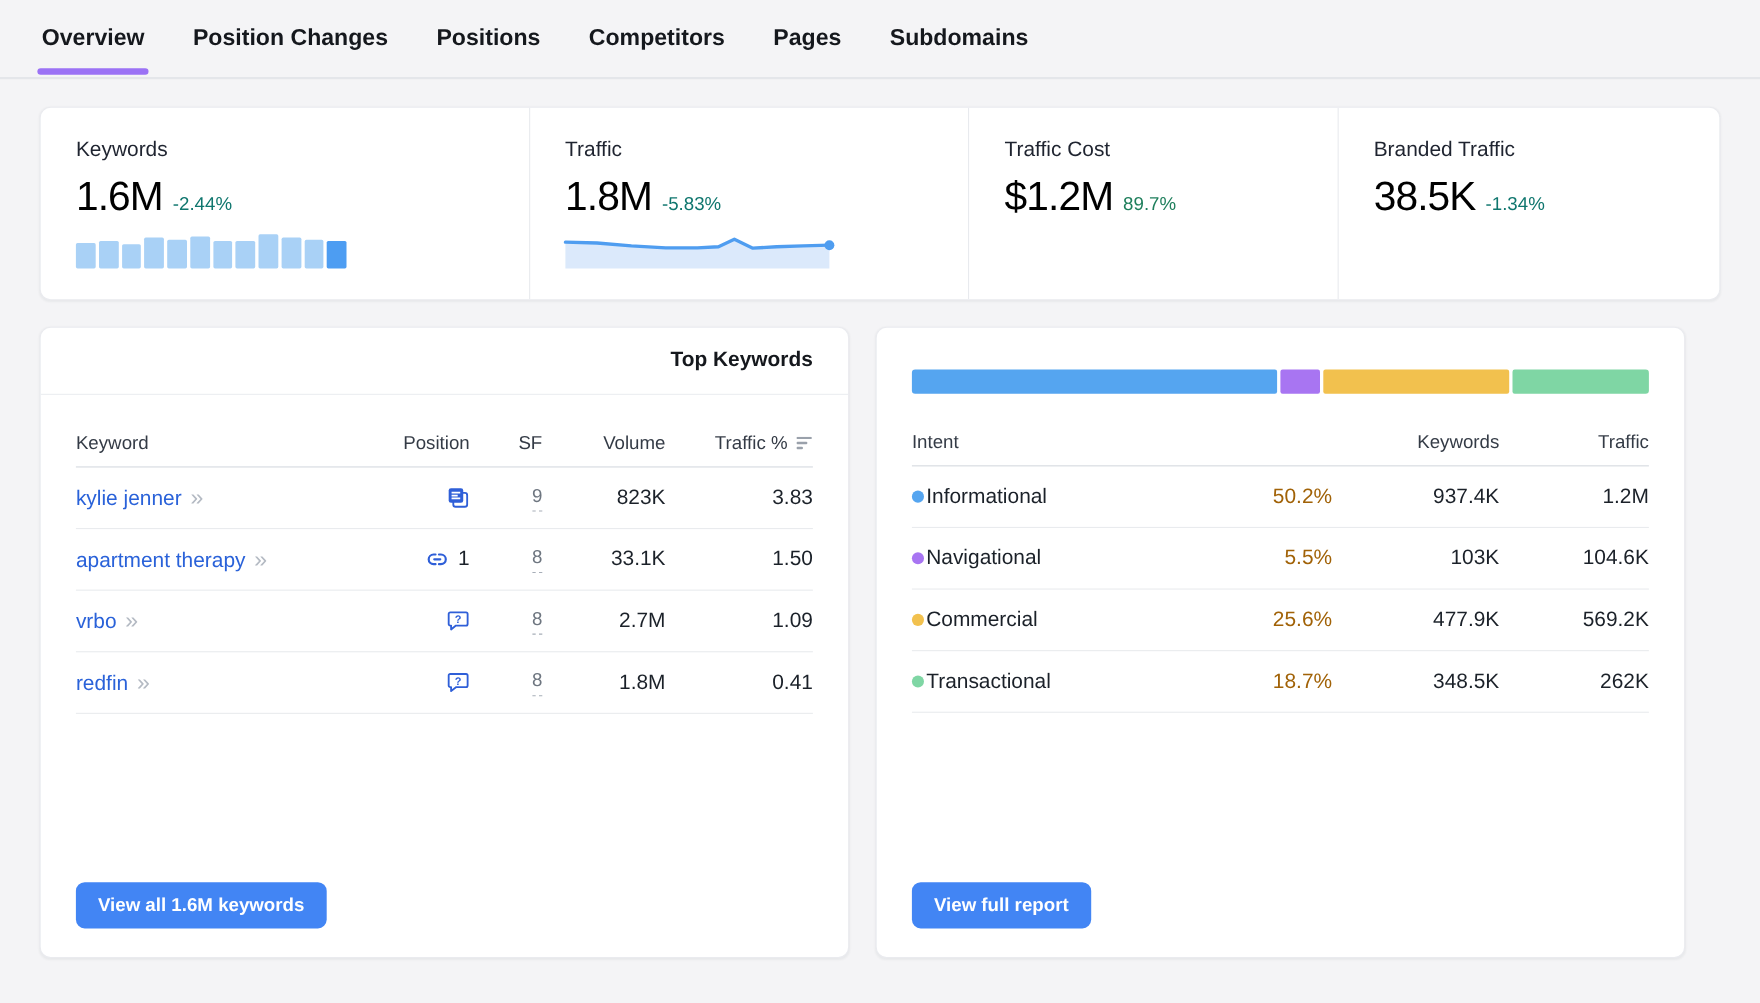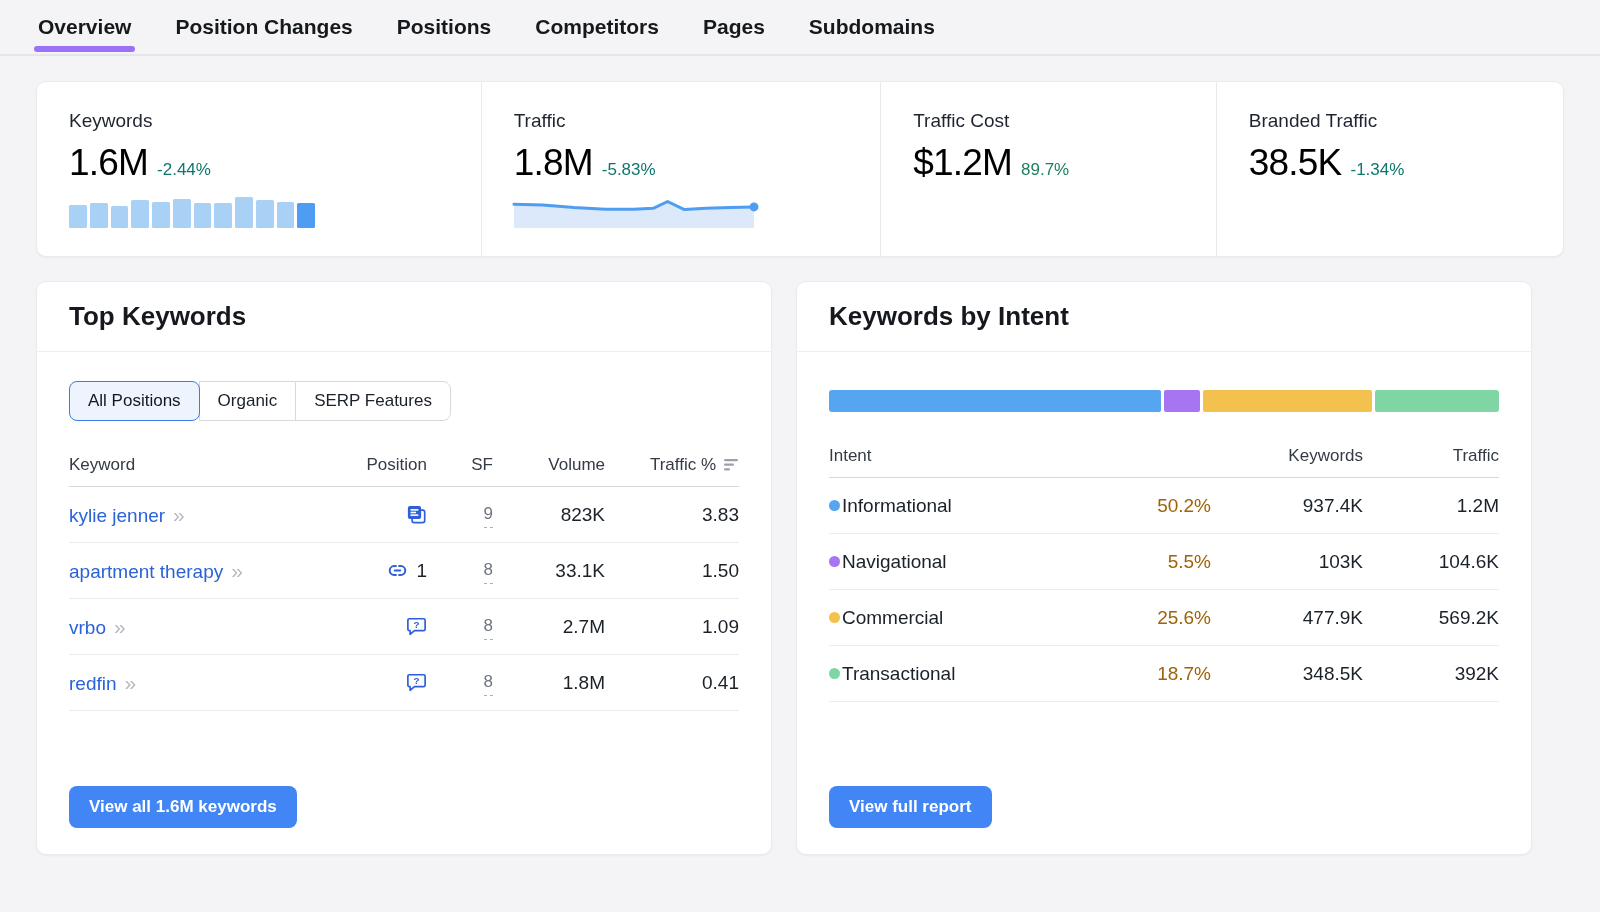--- a/index.html
+++ b/index.html
@@ -3,21 +3,21 @@
 <meta charset="utf-8">
 <style>
   * { margin:0; padding:0; box-sizing:border-box; }
   html,body { width:1600px; height:912px; }
   body {
     font-family:"Liberation Sans","DejaVu Sans",sans-serif;
     background:#f4f4f6; color:#1b2129;
   }
   
   .nav {
-    height:56px; display:flex; align-items:stretch; gap:44px;
+    height:72px; display:flex; align-items:stretch; gap:44px;
     padding:0 38px; border-bottom:2px solid #e4e6ea;
   }
   .tab {
     position:relative; display:flex; align-items:center;
     font-size:21px; font-weight:600; color:#15181d; cursor:pointer; white-space:nowrap;
   }
   .tab-underline {
     position:absolute; left:-4px; right:-4px; bottom:2px; height:6px;
     background:#9b72f5; border-radius:4px;
   }
@@ -48,22 +48,22 @@
   .spark-wrap { width:242px; height:36px; margin-top:10px; position:relative; }
   .spark-wrap svg { overflow:visible; display:block; }
   
   .cols { display:flex; gap:24px; margin-top:24px; }
   .card {
     background:#fff; border:1px solid #eaebef; border-radius:10px;
     box-shadow:0 1px 2px rgba(27,33,44,.05);
     width:736px; height:574px; display:flex; flex-direction:column;
   }
   .card-title {
-    font-size:26px; font-weight:700; color:#15181d;
-    padding:19px 32px; border-bottom:1px solid #eceef1;
+    font-size:19px; font-weight:700; color:#15181d;
+    padding:19px 32px; border-bottom:1px solid #eceef1;text-align:right;
   }
   .card-body { flex:1; display:flex; flex-direction:column; padding:0 32px; }
   
   .segmented { display:inline-flex; margin-top:29px; width:fit-content; }
   .seg-btn {
     font-size:17px; color:#1b2129; background:#fff; cursor:pointer;
     border:1px solid #d6d9de; padding:9px 18px; margin-left:-1px;
     font-family:inherit;
   }
   .seg-btn:first-child { border-radius:8px 0 0 8px; margin-left:0; }
@@ -182,25 +182,20 @@
           <span class="delta down">-1.34%</span>
         </div>
       </div>
     </section>
 
     <div class="cols">
 
       <section class="card">
         <div class="card-title">Top Keywords</div>
         <div class="card-body">
-          <div class="segmented">
-            <button class="seg-btn active">All Positions</button>
-            <button class="seg-btn">Organic</button>
-            <button class="seg-btn">SERP Features</button>
-          </div>
 
           <div class="tgrid thead">
             <div>Keyword</div>
             <div class="cell-r">Position</div>
             <div class="cell-r">SF</div>
             <div class="cell-r">Volume</div>
             <div class="th-traffic">
               <span>Traffic %</span>
               <svg width="15" height="12" viewBox="0 0 15 12">
                 <rect y="0" width="14" height="2.2" rx="1.1" fill="#9aa1ab"></rect>
@@ -268,21 +263,20 @@
             <div class="cell-r num">0.41</div>
           </div>
 
           <div class="card-footer">
             <button class="btn">View all 1.6M keywords</button>
           </div>
         </div>
       </section>
 
       <section class="card">
-        <div class="card-title">Keywords by Intent</div>
         <div class="card-body">
           <div class="intent-bar">
               <div class="intent-seg" style="flex-grow: 50.2; flex-basis: 0px; background: rgb(85, 165, 240);"></div>
               <div class="intent-seg" style="flex-grow: 5.5; flex-basis: 0px; background: rgb(168, 117, 242);"></div>
               <div class="intent-seg" style="flex-grow: 25.6; flex-basis: 0px; background: rgb(242, 193, 78);"></div>
               <div class="intent-seg" style="flex-grow: 18.7; flex-basis: 0px; background: rgb(127, 214, 164);"></div>
             </div>
 
           <div class="tgrid-intent thead">
             <div>Intent</div>
@@ -318,21 +312,21 @@
             <div class="cell-r num">477.9K</div>
             <div class="cell-r num">569.2K</div>
           </div>
           <div class="tgrid-intent trow">
             <div class="intent-label">
               <span class="dot" style="background: rgb(127, 214, 164);"></span>
               <span>Transactional</span>
             </div>
             <div class="cell-r"><a class="share-link">18.7%</a></div>
             <div class="cell-r num">348.5K</div>
-            <div class="cell-r num">392K</div>
+            <div class="cell-r num">262K</div>
           </div>
 
           <div class="card-footer">
             <button class="btn">View full report</button>
           </div>
         </div>
       </section>
 
     </div>
   </div>

